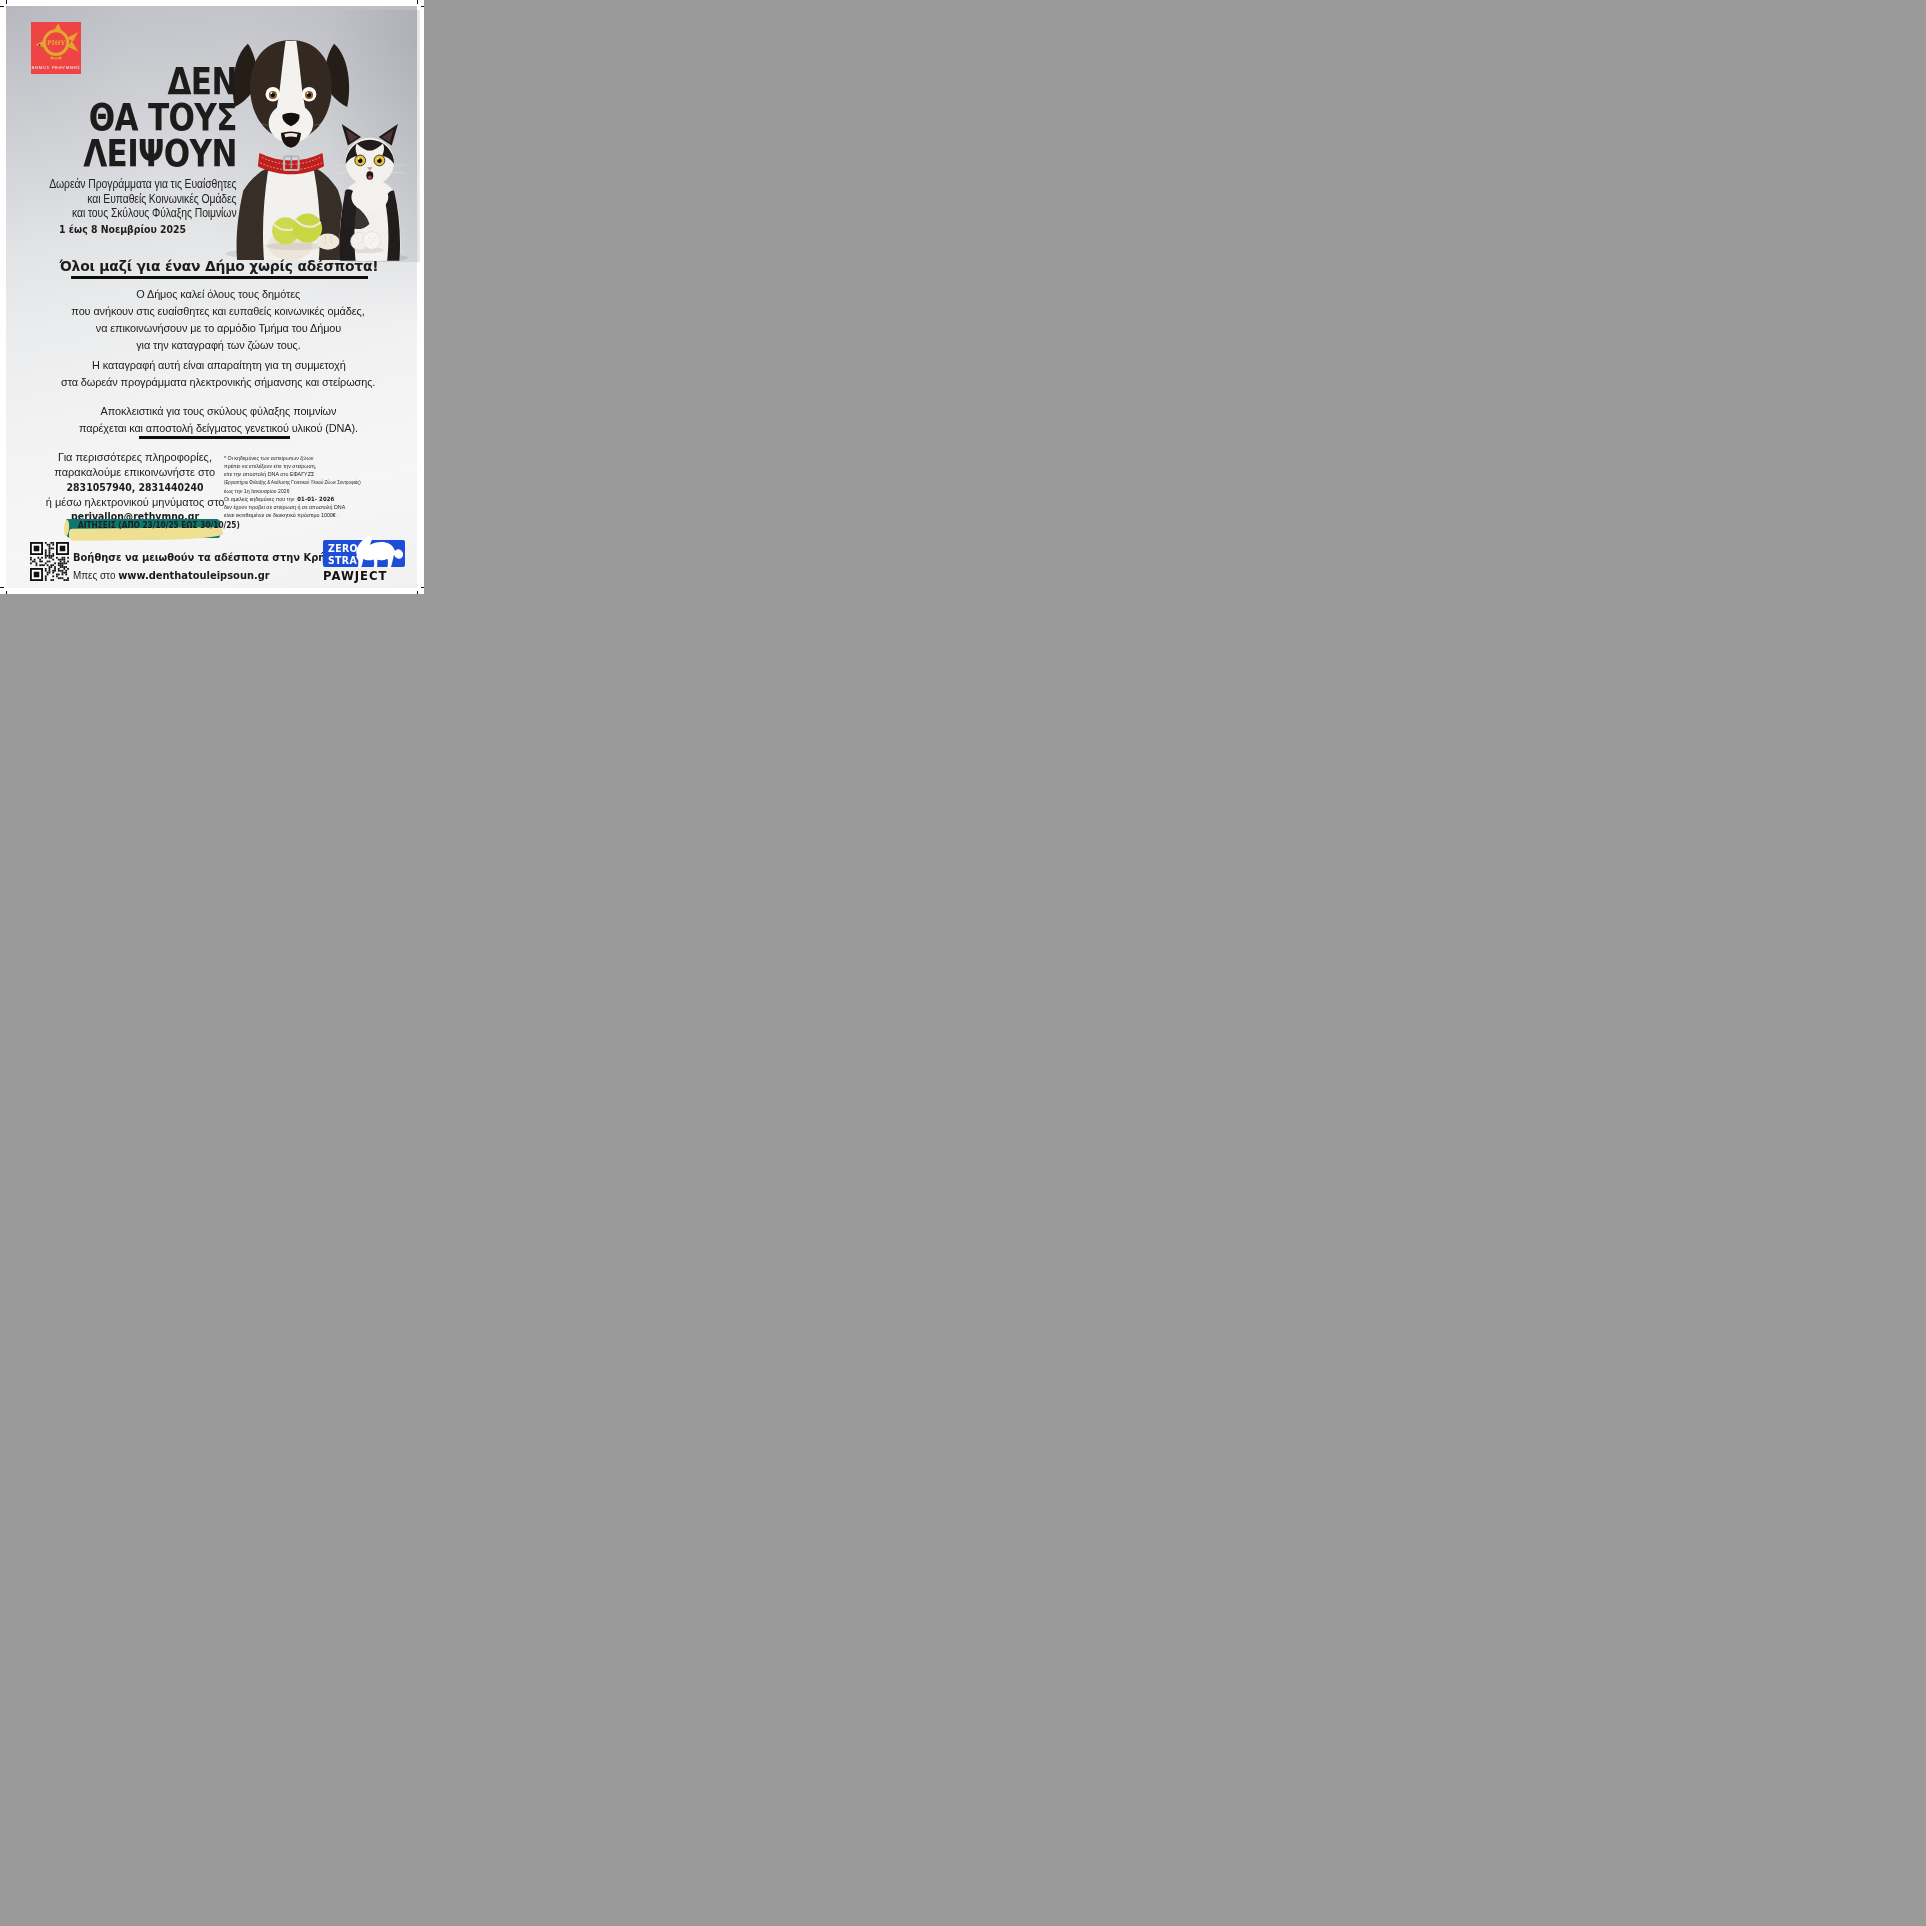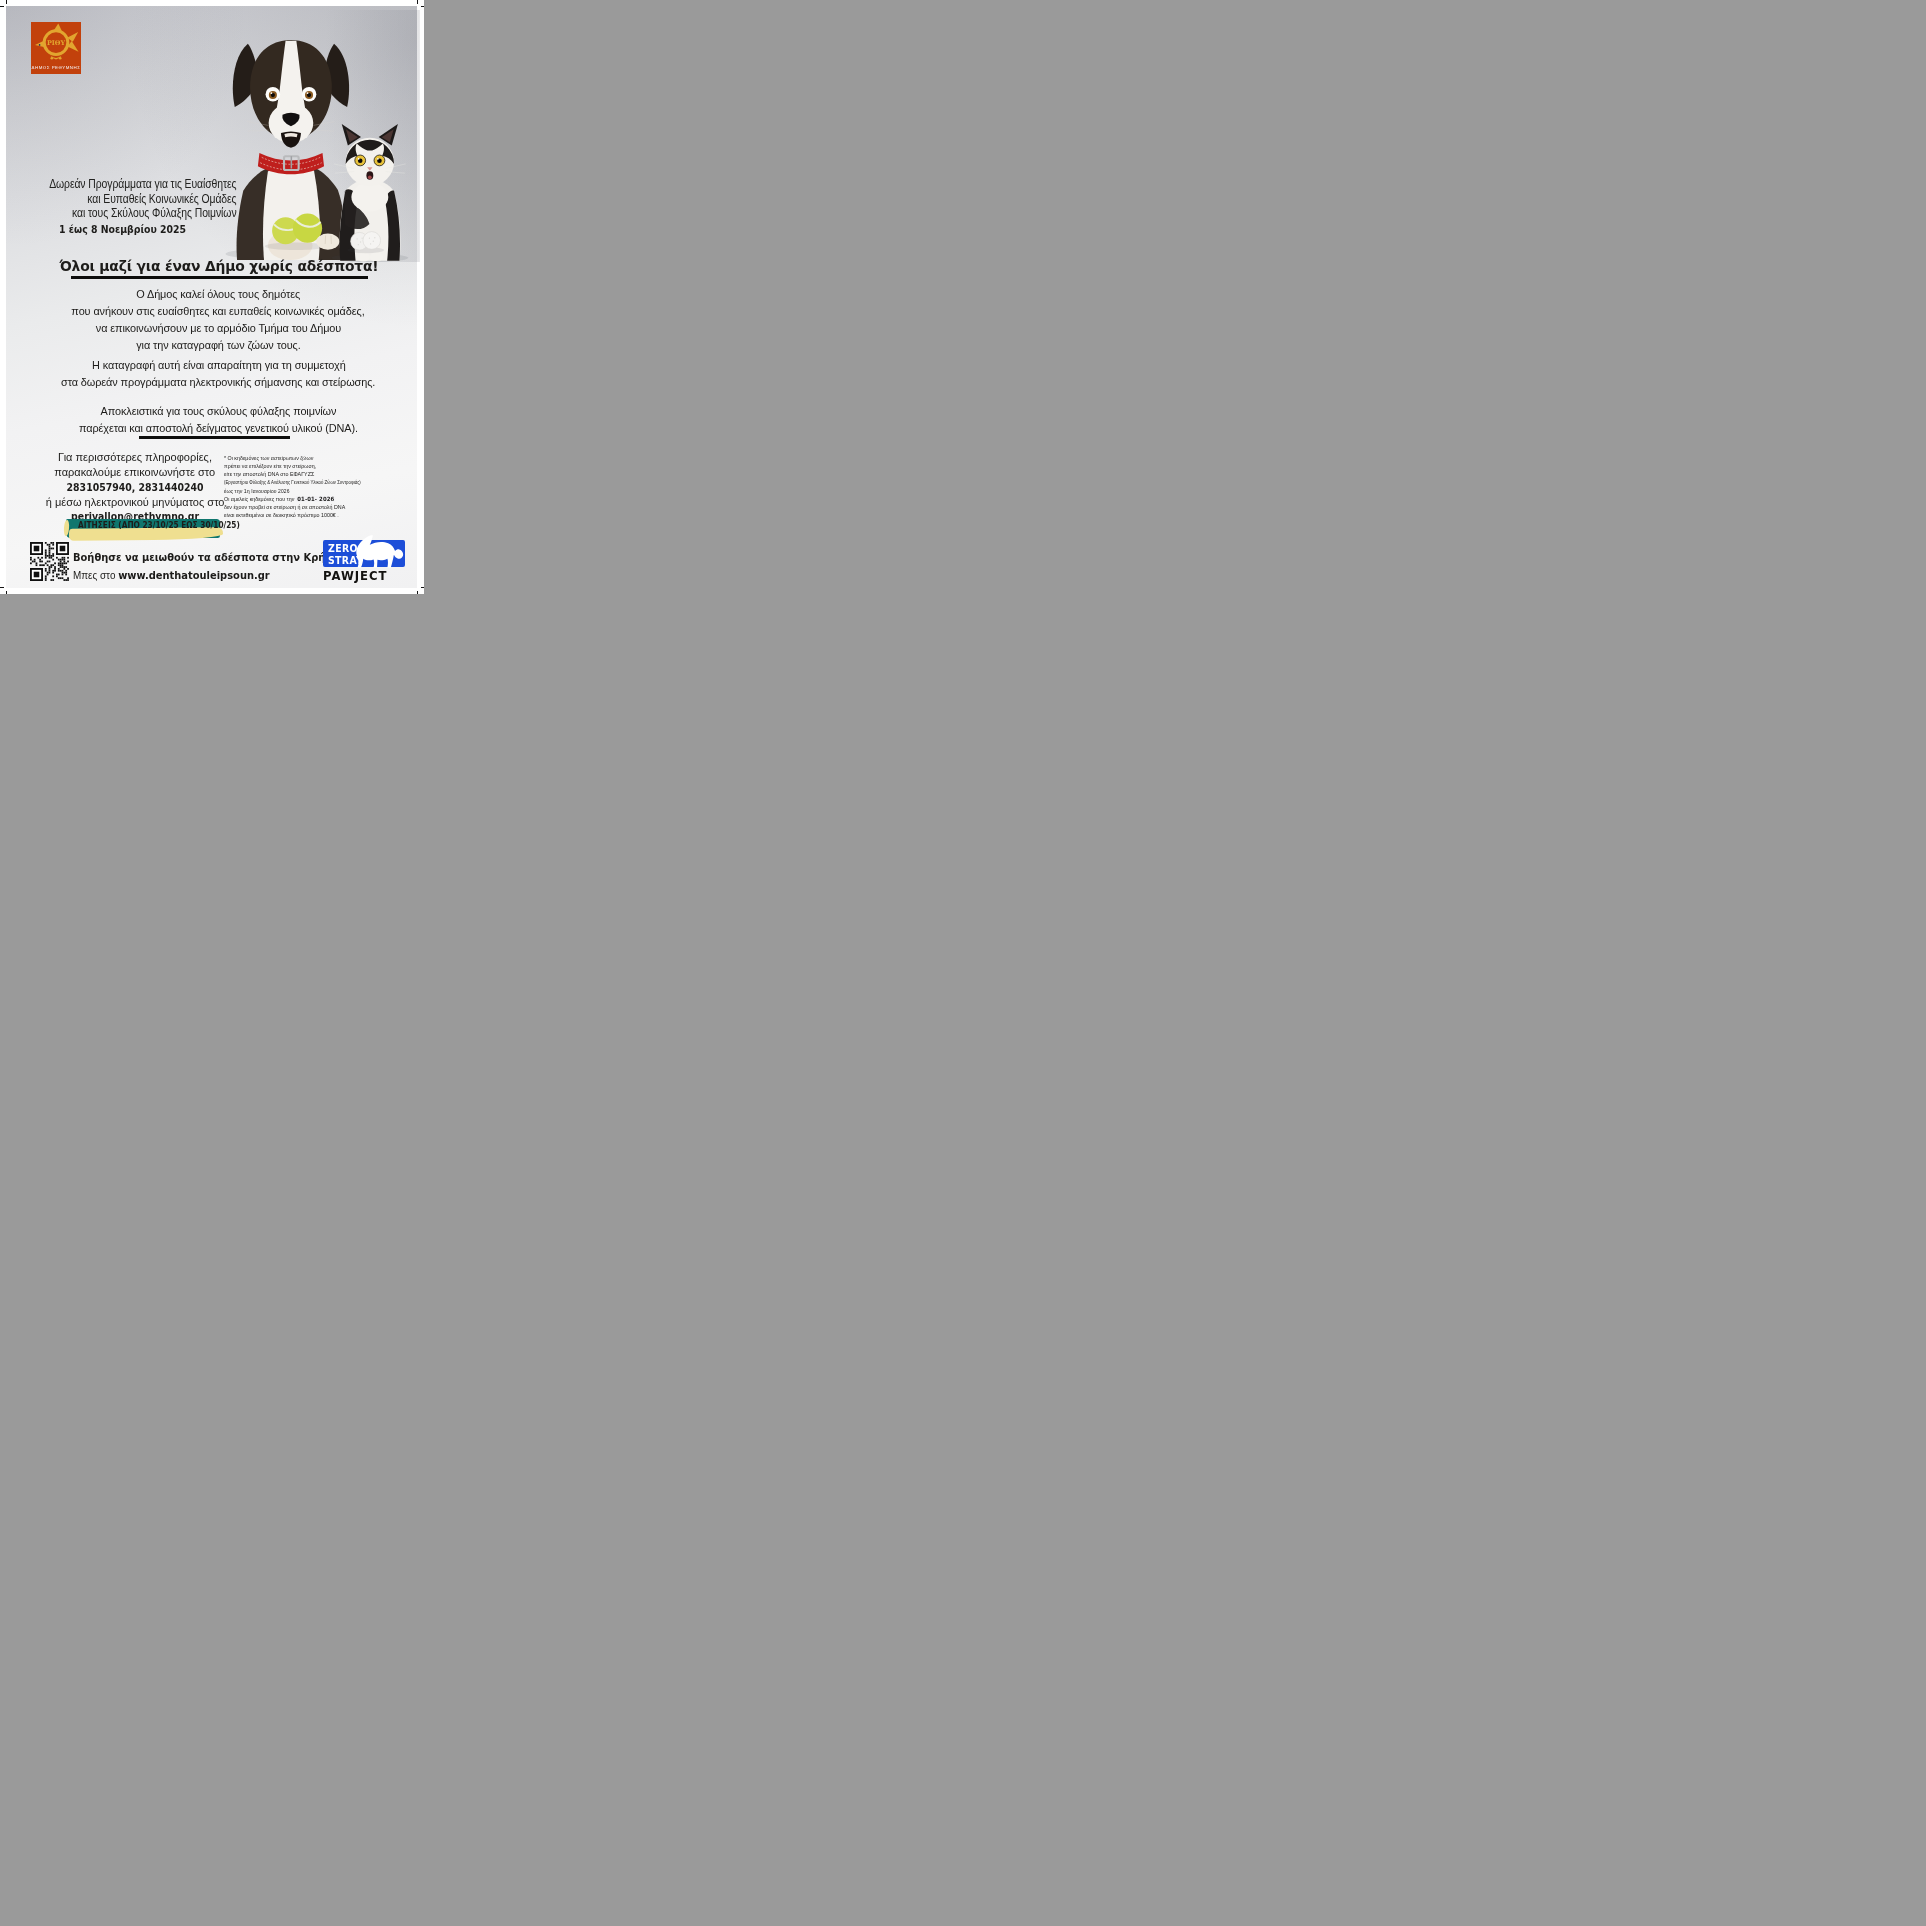--- a/index.html
+++ b/index.html
@@ -6,21 +6,21 @@
   .page{position:relative;width:424px;height:594px;background:#ffffff;overflow:hidden;
         font-family:"Liberation Sans",sans-serif;color:#1d1c1a;}
   .canvas{position:absolute;left:6.2px;top:6.2px;width:411px;height:582px;
     background:linear-gradient(168deg,#c6c7cd 0%,#d2d3d7 14%,#dddee1 30%,#eaebec 48%,#f2f2f3 64%,#f6f6f6 82%,#f1f1f2 100%);}
   .canvas::before{content:"";position:absolute;inset:0;
     background:radial-gradient(circle at 100% 6%, rgba(92,94,104,.20), rgba(92,94,104,0) 42%),
                radial-gradient(circle at 0% 0%, rgba(92,94,104,.14), rgba(92,94,104,0) 34%);}
   
   .crop{position:absolute;background:#141414;}
   
-  .mlogo{position:absolute;left:31px;top:21.6px;width:50px;height:52px;background:#c2410c;}
+  .mlogo{position:absolute;left:31px;top:21.6px;width:50px;height:52px;background:#ef4444;}
   .mlogo svg{position:absolute;left:0;top:0;}
   .mlogo .cap{position:absolute;left:0;right:0;bottom:3.5px;text-align:center;color:#f5f6fa;
     font-size:4.4px;letter-spacing:0.5px;white-space:nowrap;}
   
   .hv{font-family:"DejaVu Sans",sans-serif;font-weight:700;}
   
   .cx{display:inline-block;white-space:nowrap;}
   .o-r{transform-origin:100% 50%;}
   .o-l{transform-origin:0 50%;}
   .o-c{transform-origin:50% 50%;}
@@ -209,20 +209,25 @@
           <circle cx="385" cy="610" r="1.7"></circle>
         <circle cx="395" cy="593" r="1.7"></circle>
           <circle cx="414" cy="593" r="1.7"></circle>
           <circle cx="424" cy="601" r="1.7"></circle>
         <circle cx="417" cy="608" r="1.7"></circle>
           <circle cx="428" cy="592" r="1.7"></circle>
       </g>
     </g>
   </svg>
 
+  <div class="title hv">
+    <span class="ln o-r">ΔΕΝ</span>
+    <span class="ln o-r">ΘΑ ΤΟΥΣ</span>
+    <span class="ln o-r">ΛΕΙΨΟΥΝ</span>
+  </div>
 
   <div class="subtitle">
     <span class="ln o-r">Δωρεάν Προγράμματα για τις Ευαίσθητες</span>
     <span class="ln o-r">και Ευπαθείς Κοινωνικές Ομάδες</span>
     <span class="ln o-r">και τους Σκύλους Φύλαξης Ποιμνίων</span>
   </div>
 
   <div class="evdate hv">
     <span class="cx o-c">1 έως 8 Νοεμβρίου 2025</span>
   </div>

